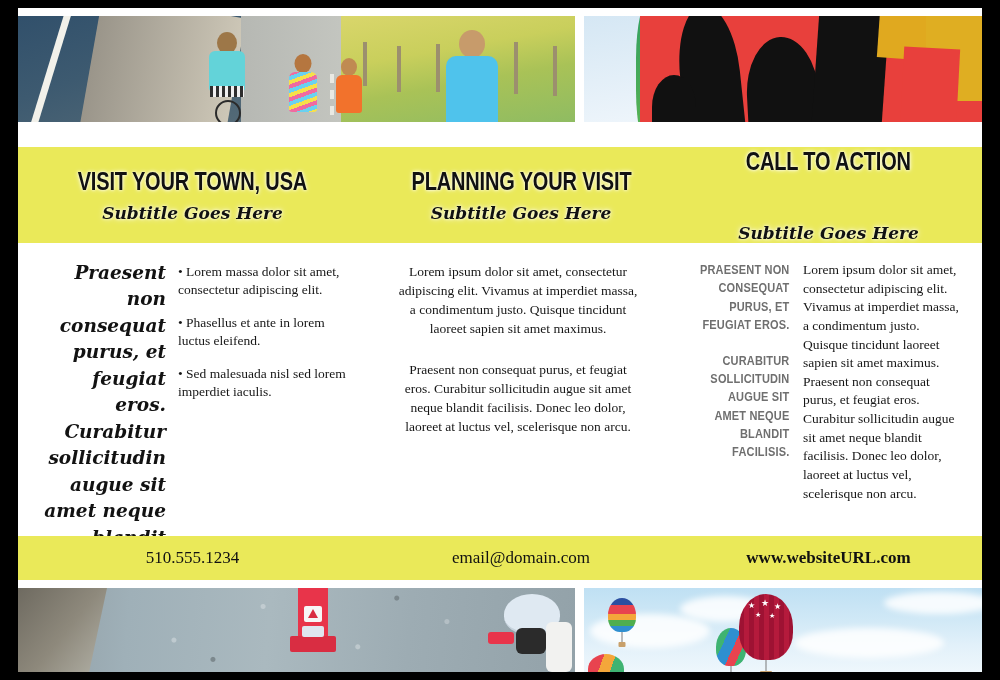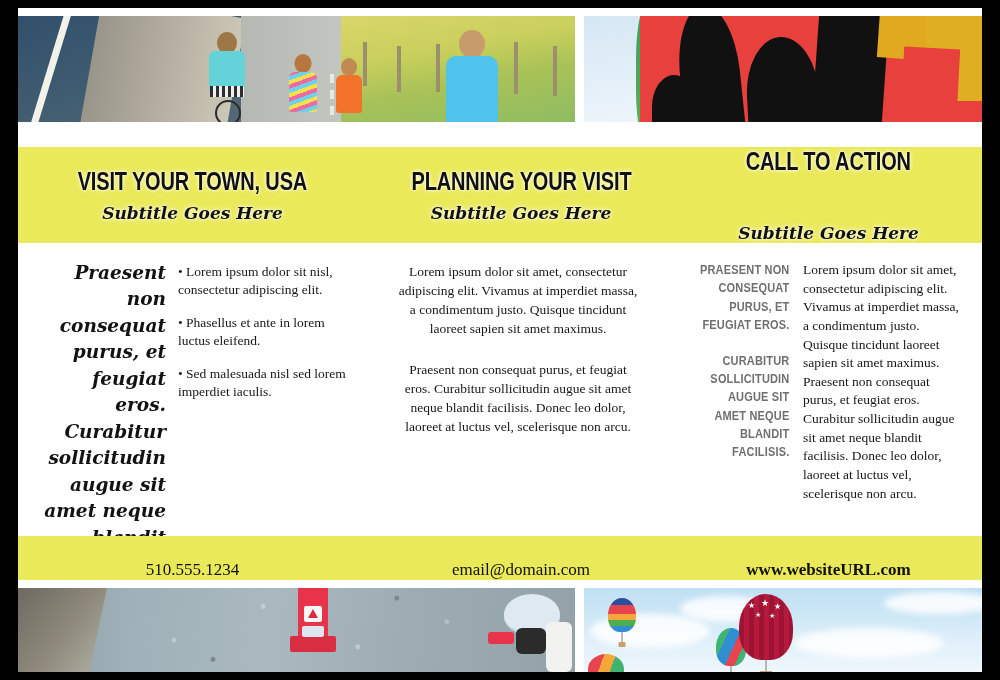--- a/index.html
+++ b/index.html
@@ -87,21 +87,21 @@
   .cloud{position:absolute;background:rgba(255,255,255,.85);border-radius:50%;filter:blur(3px);}
   .balloon{position:absolute;}
   .balloon .env{width:100%;border-radius:50% 50% 42% 42%;position:relative;overflow:hidden;}
   .balloon .basket{position:absolute;left:50%;transform:translateX(-50%);
     background:#c8a06a;border-radius:1px;}
   .balloon .lines{position:absolute;left:50%;transform:translateX(-50%);width:1px;background:#7a7a7a;}
 
   
   .band{position:absolute;left:0;width:964px;background:#eae959;}
   .band-head{top:139px;height:96px;display:flex;}
-  .band-foot{top:528px;height:44px;display:flex;align-items:flex-end;}
+  .band-foot{top:528px;height:44px;display:flex;align-items:center;}
 
   .head-col{display:flex;flex-direction:column;align-items:center;justify-content:center;}
   .head-col.c1{width:349px;}
   .head-col.c2{width:308px;}
   .head-col.c3{width:307px;gap:40px;}
 
   .head-title{
     font-family:"Liberation Sans", sans-serif;
     font-weight:bold;
     font-size:25px;
@@ -248,21 +248,21 @@
       <div class="head-title">CALL TO ACTION</div>
       <div class="head-sub">Subtitle Goes Here</div>
     </div>
   </div>
 
   <div class="content">
 
     <div class="panel pA">
       <div class="colA-quote">Praesent non consequat purus, et feugiat eros. Curabitur sollicitudin augue sit amet neque blandit facilisis.</div>
       <div class="colA-bullets">
-        <p>• Lorem ipsum dolor sit nisl, consectetur adipiscing elit.</p>
+        <p>• Lorem massa dolor sit amet, consectetur adipiscing elit.</p>
         <p>•  Phasellus et ante in lorem luctus eleifend.</p>
         <p>•  Sed malesuada nisl sed lorem imperdiet iaculis.</p>
       </div>
     </div>
 
     <div class="panel pB">
       <div class="colB-body">
         <p>Lorem ipsum dolor sit amet, consectetur adipiscing elit. Vivamus at imperdiet massa, a condimentum justo. Quisque tincidunt laoreet sapien sit amet maximus.</p>
         <p>Praesent non consequat purus, et feugiat eros. Curabitur sollicitudin augue sit amet neque blandit facilisis. Donec leo dolor, laoreet at luctus vel, scelerisque non arcu.</p>
       </div>

